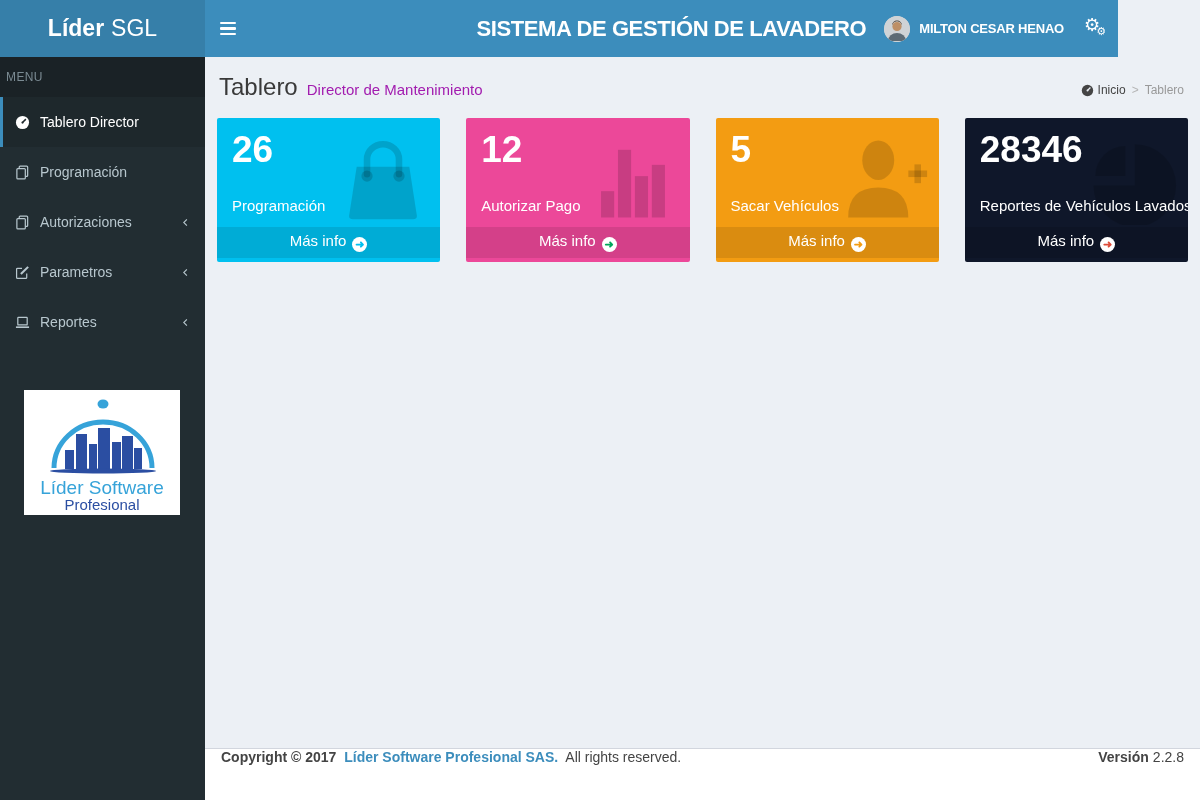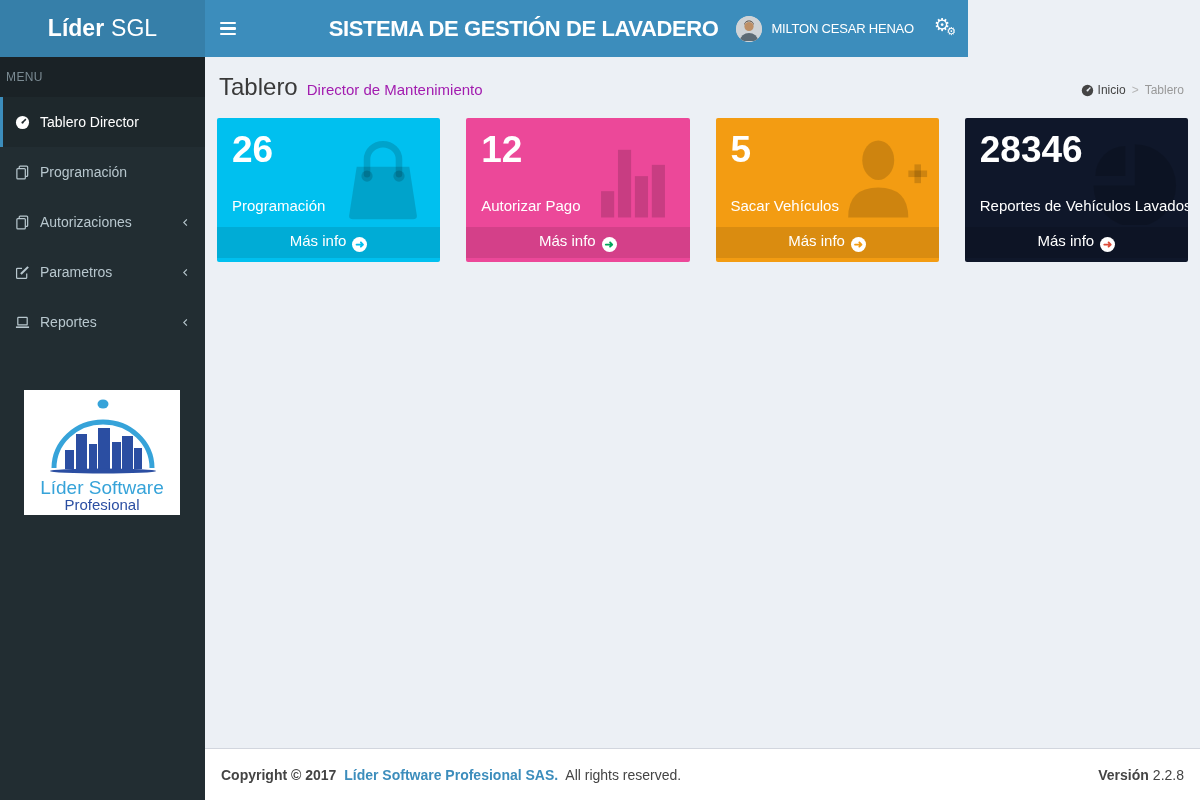--- a/index.html
+++ b/index.html
@@ -1,33 +1,33 @@
 <!DOCTYPE html>
 <html><head>
 <meta charset="utf-8">
 <style>
   html,body{margin:0;padding:0;}
   body{
     width:1200px;height:800px;position:relative;overflow:hidden;
     font-family:"Liberation Sans",sans-serif;background:#ecf0f5;
   }
   
-  .main-header{position:absolute;top:0;left:0;width:968px;height:57px;display:flex;z-index:20;}
+  .main-header{position:absolute;top:0;left:0;width:1118px;height:57px;display:flex;z-index:20;}
   .logo{width:205px;height:57px;background:#367fa9;color:#fff;font-size:23px;
         display:flex;align-items:center;justify-content:center;cursor:pointer;}
   .logo .logo-bold{font-weight:700;margin-right:7px;}
   .logo .logo-rest{font-weight:300;}
   .navbar{flex:1;background:#3c8dbc;display:flex;align-items:center;color:#fff;}
   .hamburger{width:46px;height:57px;display:flex;flex-direction:column;align-items:center;
              justify-content:center;cursor:pointer;}
   .hamburger .bar{width:16px;height:2.4px;background:#fff;border-radius:1px;margin:1.6px 0;}
   .navbar-title{margin-left:auto;font-size:22px;font-weight:700;letter-spacing:-0.4px;white-space:nowrap;}
   .user-menu{display:flex;align-items:center;padding:0 10px 0 18px;height:57px;cursor:pointer;}
   .avatar{width:26px;height:26px;border-radius:50%;overflow:hidden;background:#d9d9d9;display:block;margin-right:9px;flex:none;}
-  .user-name{font-size:13px;font-weight:400;letter-spacing:-0.2px;white-space:nowrap;}
+  .user-name{font-size:13px;font-weight:700;letter-spacing:-0.2px;white-space:nowrap;}
   .gear-btn{position:relative;width:44px;height:57px;cursor:pointer;color:#fff;}
   .gears{position:absolute;left:10px;top:16px;font-family:"DejaVu Sans",sans-serif;line-height:1;}
   .gear-big{font-size:18px;}
   .gear-small{font-size:11px;position:absolute;right:-6px;bottom:-3px;}
   
   .sidebar{position:absolute;top:57px;left:0;width:205px;bottom:0;background:#222d32;color:#b8c7ce;z-index:10;}
   .menu-header{background:#1a2226;color:#7b8b93;font-size:12px;padding:13px 6px;letter-spacing:.4px;}
   .menu{list-style:none;margin:0;padding:0;}
   .menu-item{display:flex;align-items:center;height:50px;padding:0 14px 0 12px;
              border-left:3px solid transparent;font-size:14px;cursor:pointer;}
@@ -52,21 +52,21 @@
   .sb-value{font-size:37px;font-weight:700;margin:0;line-height:1.15;white-space:nowrap;}
   .sb-label{font-size:15px;margin:25px 0 13px;white-space:nowrap;}
   .sb-icon{position:absolute;right:10px;top:13px;width:94px;height:94px;color:rgba(0,0,0,0.15);z-index:1;}
   .sb-icon svg{width:94px;height:94px;display:block;}
   .sb-footer{display:block;position:relative;z-index:2;background:rgba(0,0,0,0.1);color:#fff;
              text-align:center;padding:5px 0 6px;font-size:15px;text-decoration:none;cursor:pointer;}
   .arrow-circle{display:inline-block;width:15px;height:15px;border-radius:50%;background:#fff;
                 margin-left:6px;vertical-align:-2px;font-size:11px;line-height:15px;font-weight:700;text-align:center;}
   
   .main-footer{position:absolute;left:205px;right:0;bottom:0;height:52px;background:#fff;
-               border-top:1px solid #d2d6de;box-sizing:border-box;display:flex;align-items:center;
+               border-top:1px solid #d2d6de;box-sizing:border-box;display:flex;align-items:flex-start;
                justify-content:space-between;padding:0 16px;font-size:14px;color:#444;}
   .footer-left b{margin-right:4px;}
   .company-link{color:#3c8dbc;font-weight:700;text-decoration:none;margin-right:4px;cursor:pointer;}
   .footer-right b{margin-right:4px;}
 </style>
 </head>
 <body>
 
 <header class="main-header">
   <div class="logo">

